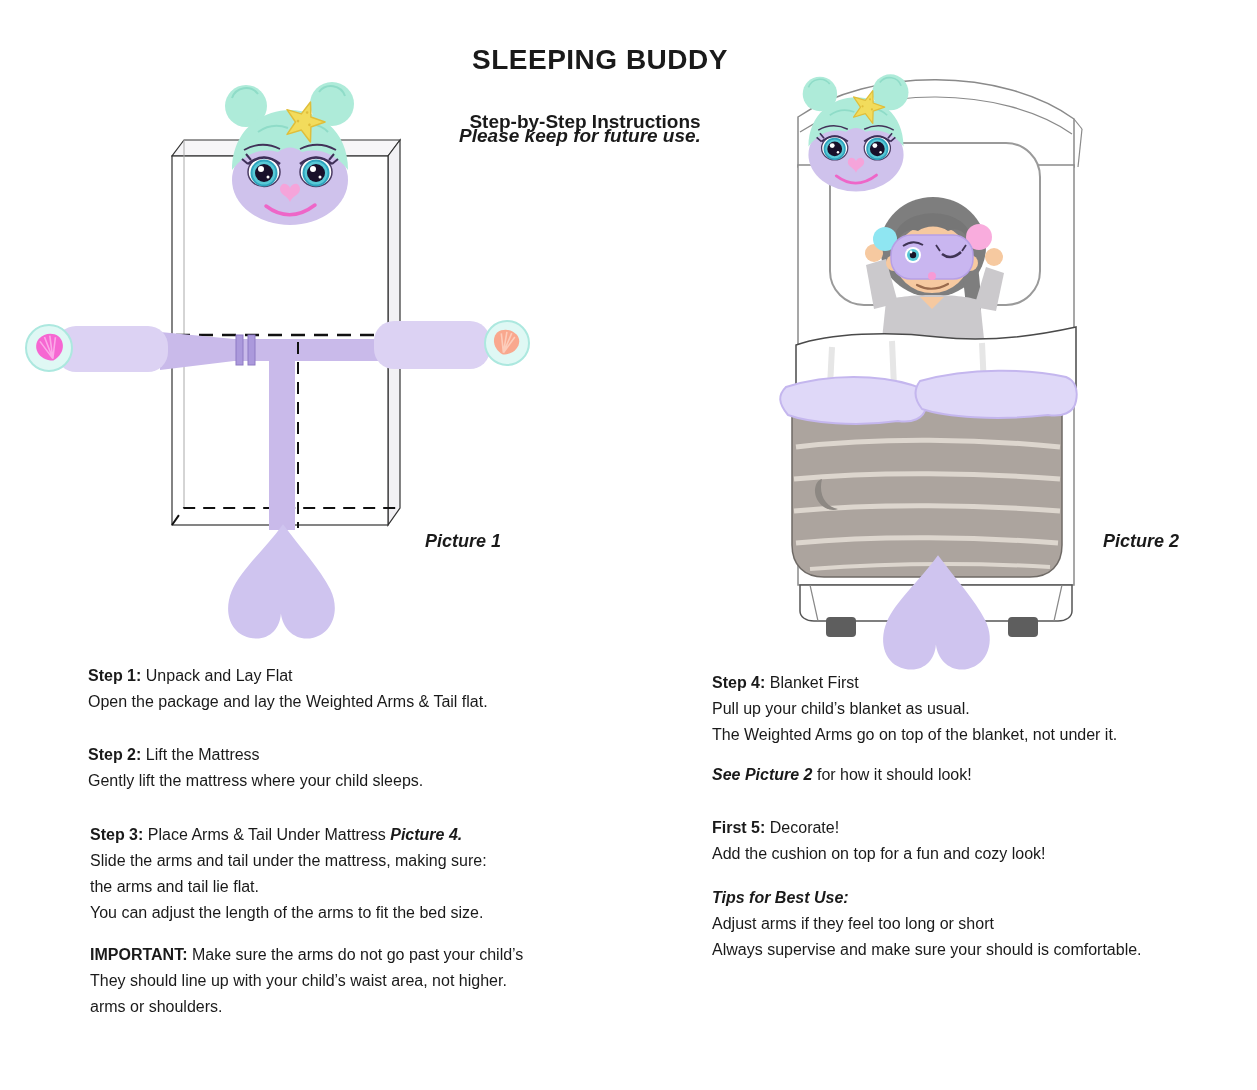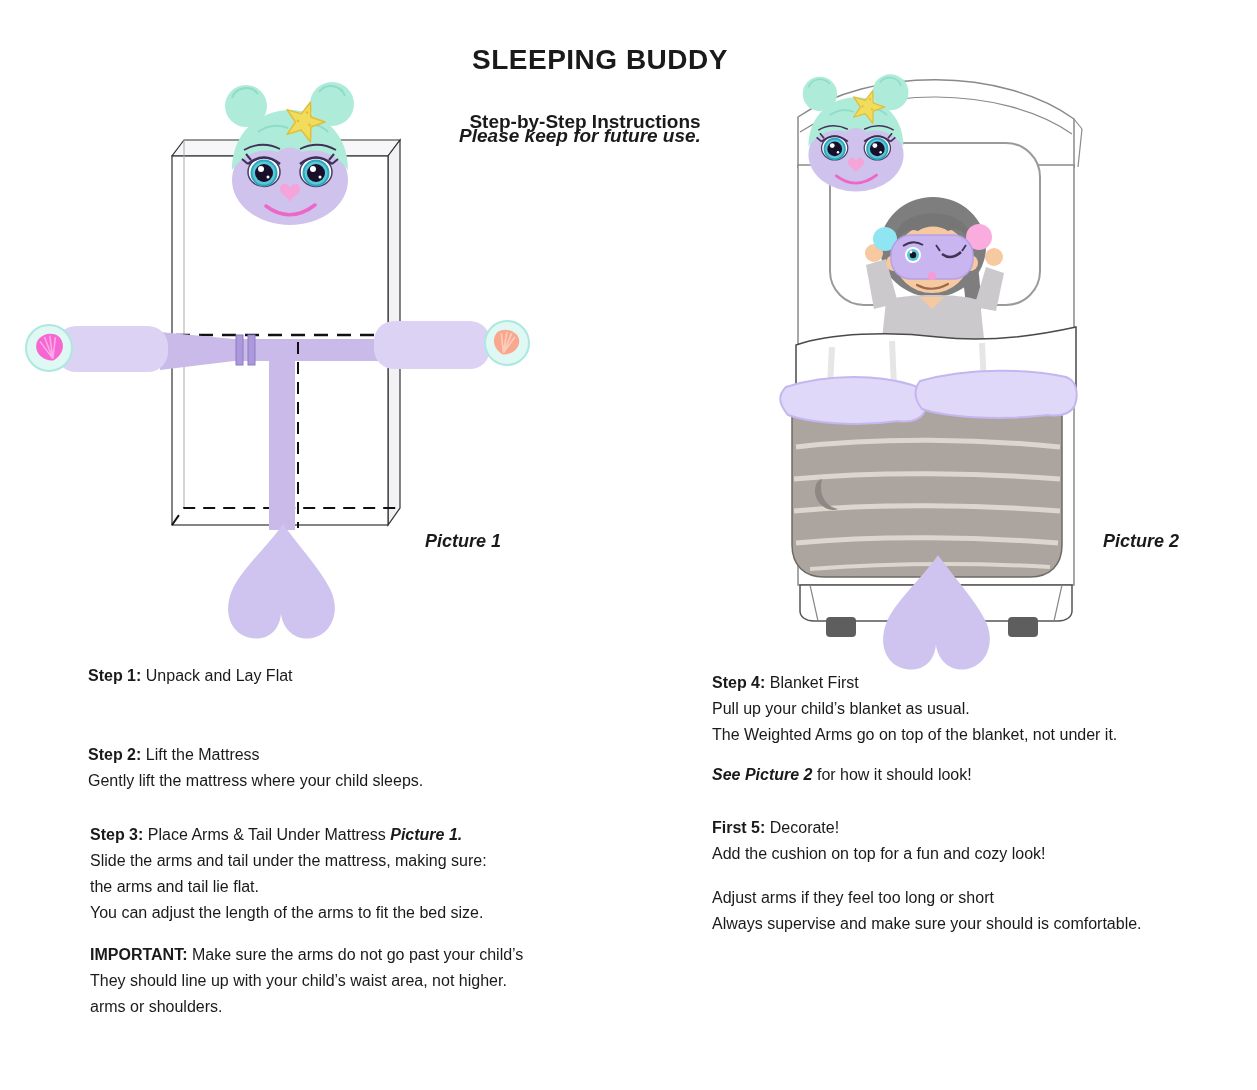--- a/index.html
+++ b/index.html
@@ -186,29 +186,30 @@
       <rect x="56" y="562" width="30" height="20" rx="4" fill="#5E5E5E"></rect>
       <rect x="238" y="562" width="30" height="20" rx="4" fill="#5E5E5E"></rect>
     </g>
 
     <use href="#mermaid-tail" transform="translate(168,558) scale(1.05)"></use>
   </svg>
   <div class="caption" style="left:1103px;top:531px">Picture 2</div>
 
   <div class="tblock" style="left:88px;top:663px">
     <div><b>Step 1:</b><span> Unpack and Lay Flat</span></div>
+    <div>Open the package and lay the Weighted Arms &amp; Tail flat.</div>
   </div>
 
   <div class="tblock" style="left:88px;top:742px">
     <div><b>Step 2:</b><span> Lift the Mattress</span></div>
     <div>Gently lift the mattress where your child sleeps.</div>
   </div>
 
   <div class="tblock" style="left:90px;top:822px">
-    <div><b>Step 3:</b><span> Place Arms &amp; Tail  Under Mattress </span><span class="bi">Picture 1.</span></div>
+    <div><b>Step 3:</b><span> Place Arms &amp; Tail  Under Mattress </span><span class="bi">Picture 4.</span></div>
     <div>Slide the arms and tail under the mattress, making sure:</div>
     <div>the arms and tail lie flat.</div>
     <div>You can adjust the length of the arms to fit the bed size.</div>
   </div>
 
   <div class="tblock" style="left:90px;top:942px">
     <div><b>IMPORTANT:</b><span> Make sure the arms do not go past your child’s</span></div>
     <div>They should line up with your child’s waist area, not higher.</div>
     <div>arms or shoulders.</div>
   </div>
@@ -222,17 +223,18 @@
   <div class="tblock" style="left:712px;top:762px">
     <div><span class="bi">See Picture 2</span><span> for how it should look!</span></div>
   </div>
 
   <div class="tblock" style="left:712px;top:815px">
     <div><b>First 5:</b><span> Decorate!</span></div>
     <div>Add the cushion on top for a fun and cozy look!</div>
   </div>
 
   <div class="tblock" style="left:712px;top:885px">
+    <div class="bi">Tips for Best Use:</div>
     <div>Adjust arms if they feel too long or short</div>
     <div>Always supervise and make sure your should is comfortable.</div>
   </div>
 
 </div>
 
 </body></html>

